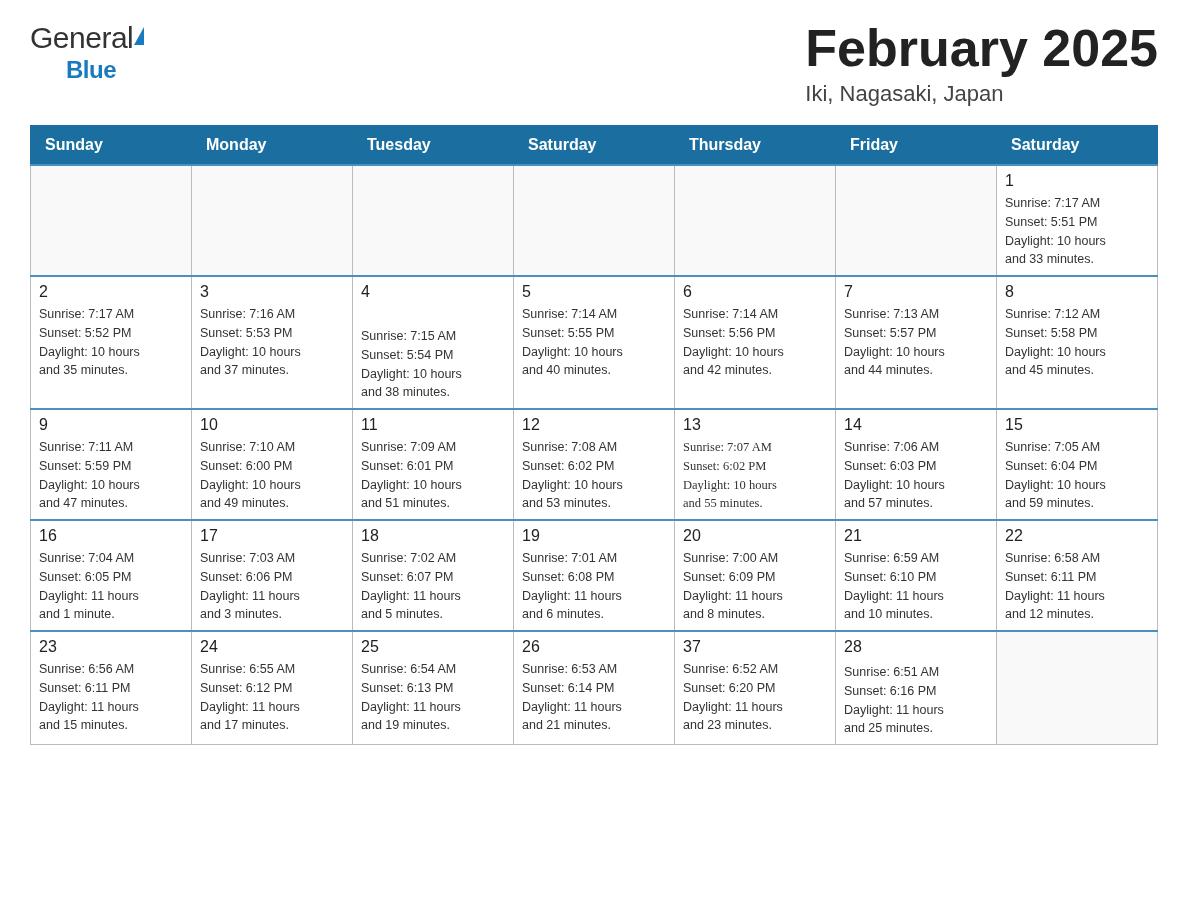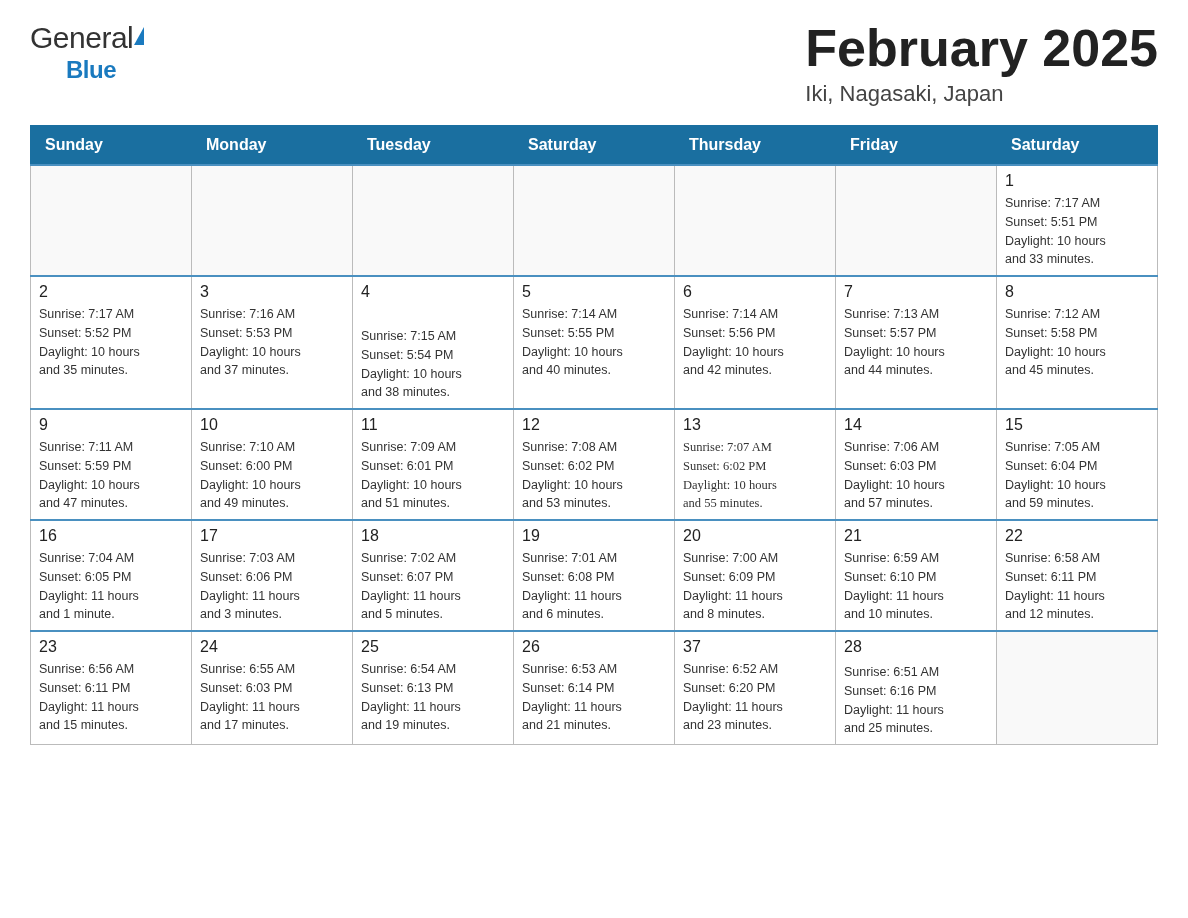--- a/index.html
+++ b/index.html
@@ -306,21 +306,21 @@
         <td>
           <span class="day-number">23</span>
           <div class="day-info" style="white-space: pre-line;">Sunrise: 6:56 AM
 Sunset: 6:11 PM
 Daylight: 11 hours
 and 15 minutes.</div>
         </td>
         <td>
           <span class="day-number">24</span>
           <div class="day-info" style="white-space: pre-line;">Sunrise: 6:55 AM
-Sunset: 6:03 PM
+Sunset: 6:12 PM
 Daylight: 11 hours
 and 17 minutes.</div>
         </td>
         <td>
           <span class="day-number">25</span>
           <div class="day-info" style="white-space: pre-line;">Sunrise: 6:54 AM
 Sunset: 6:13 PM
 Daylight: 11 hours
 and 19 minutes.</div>
         </td>

